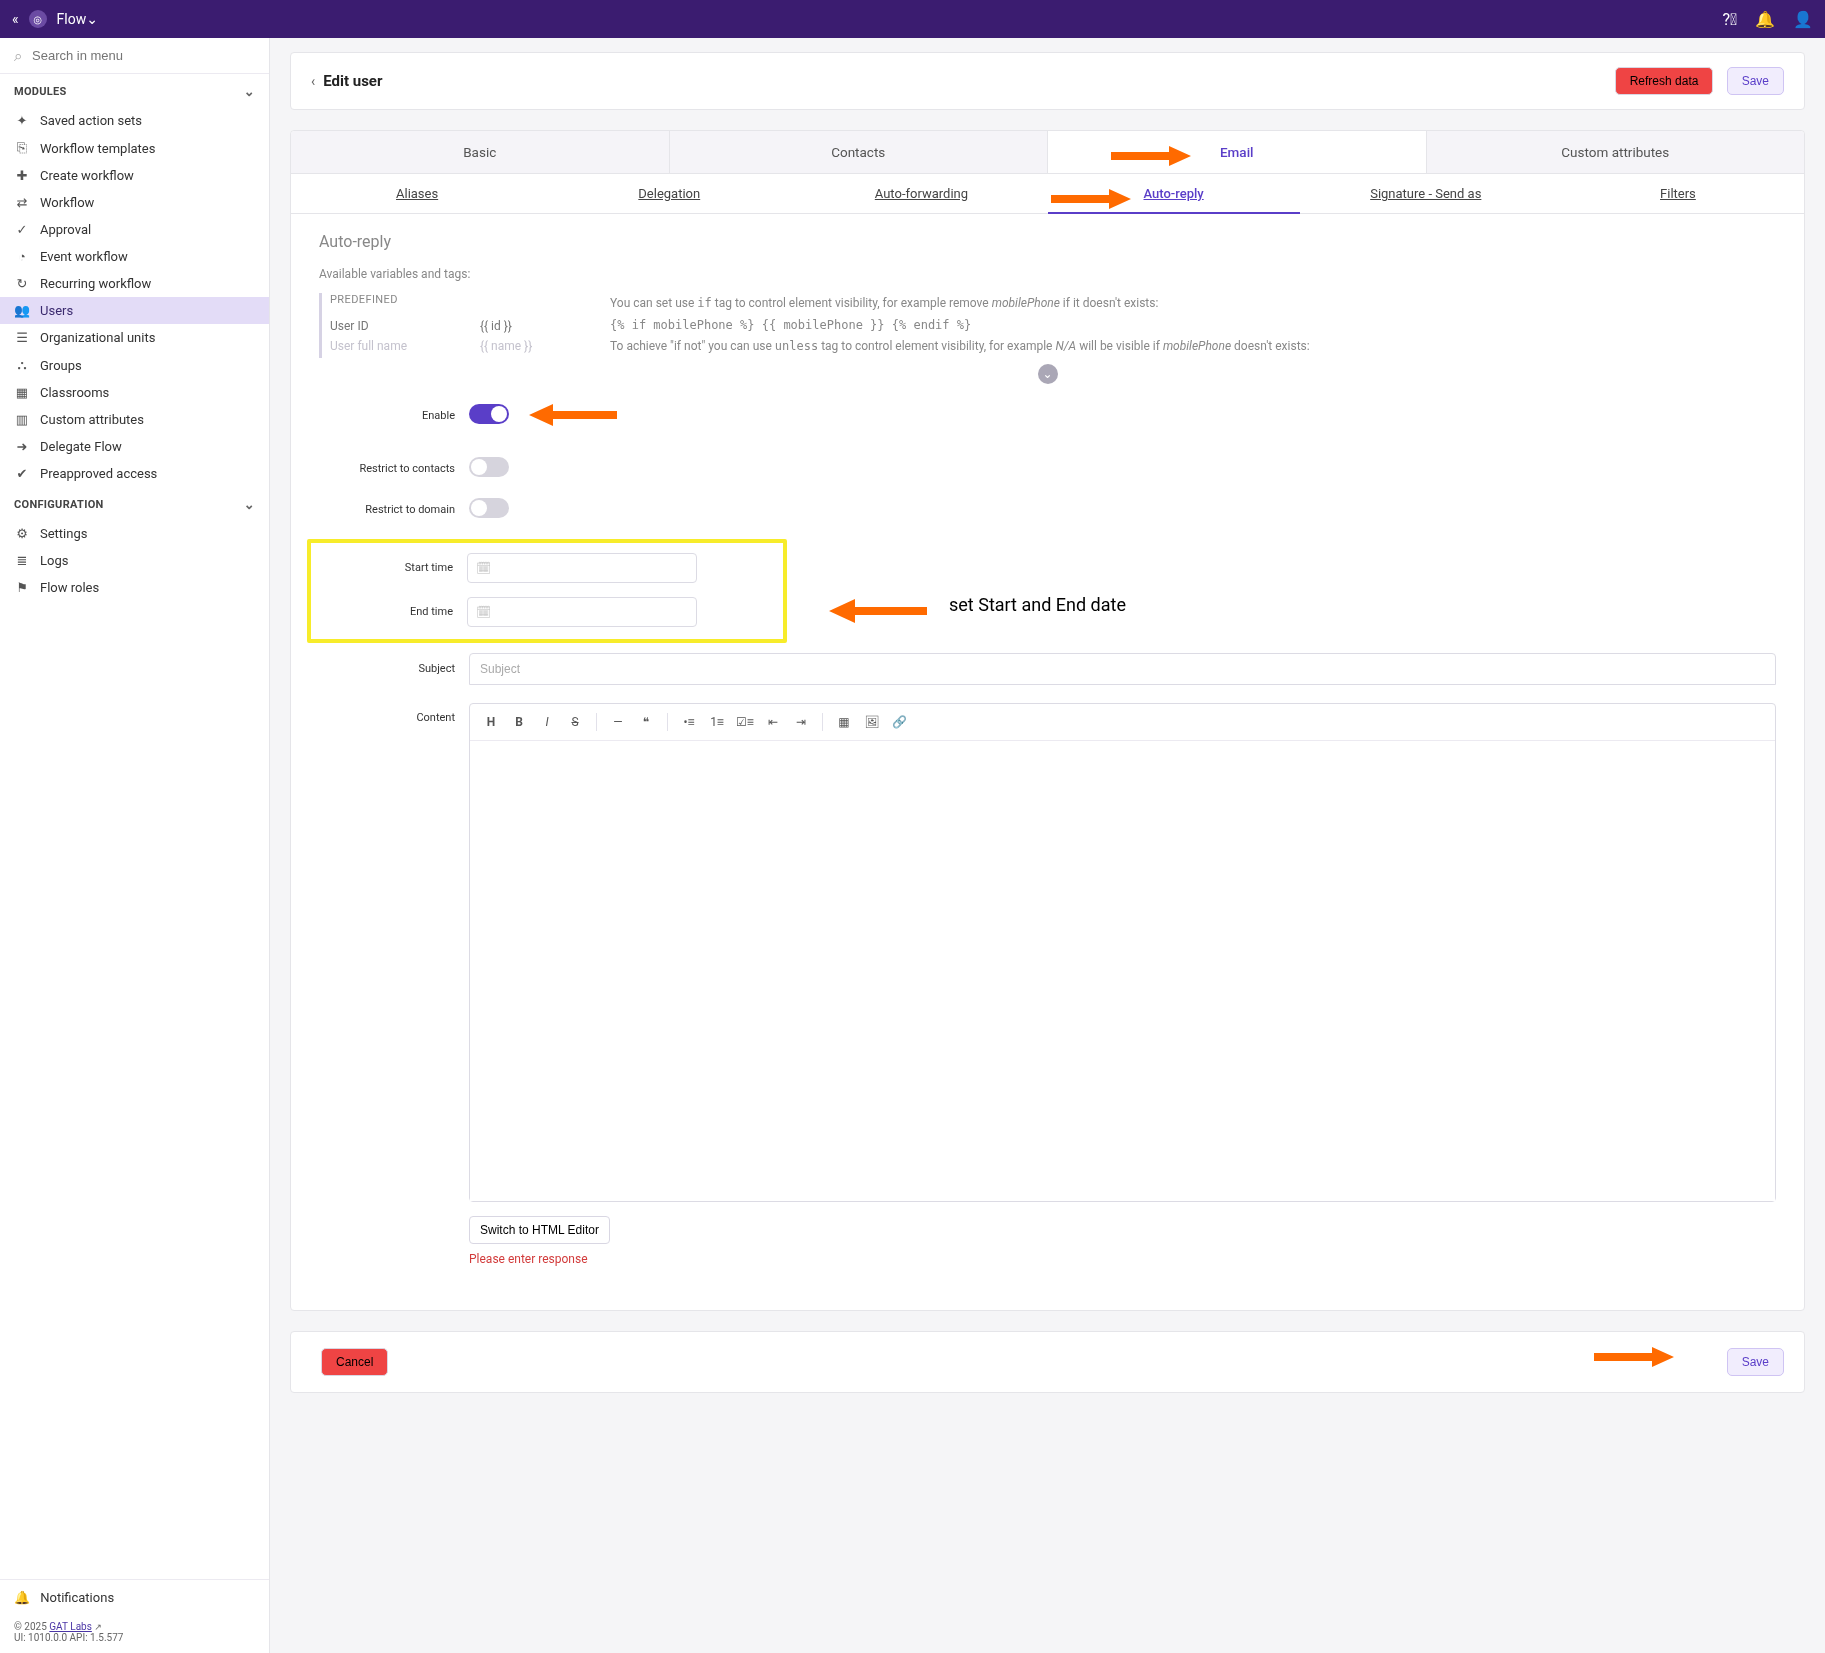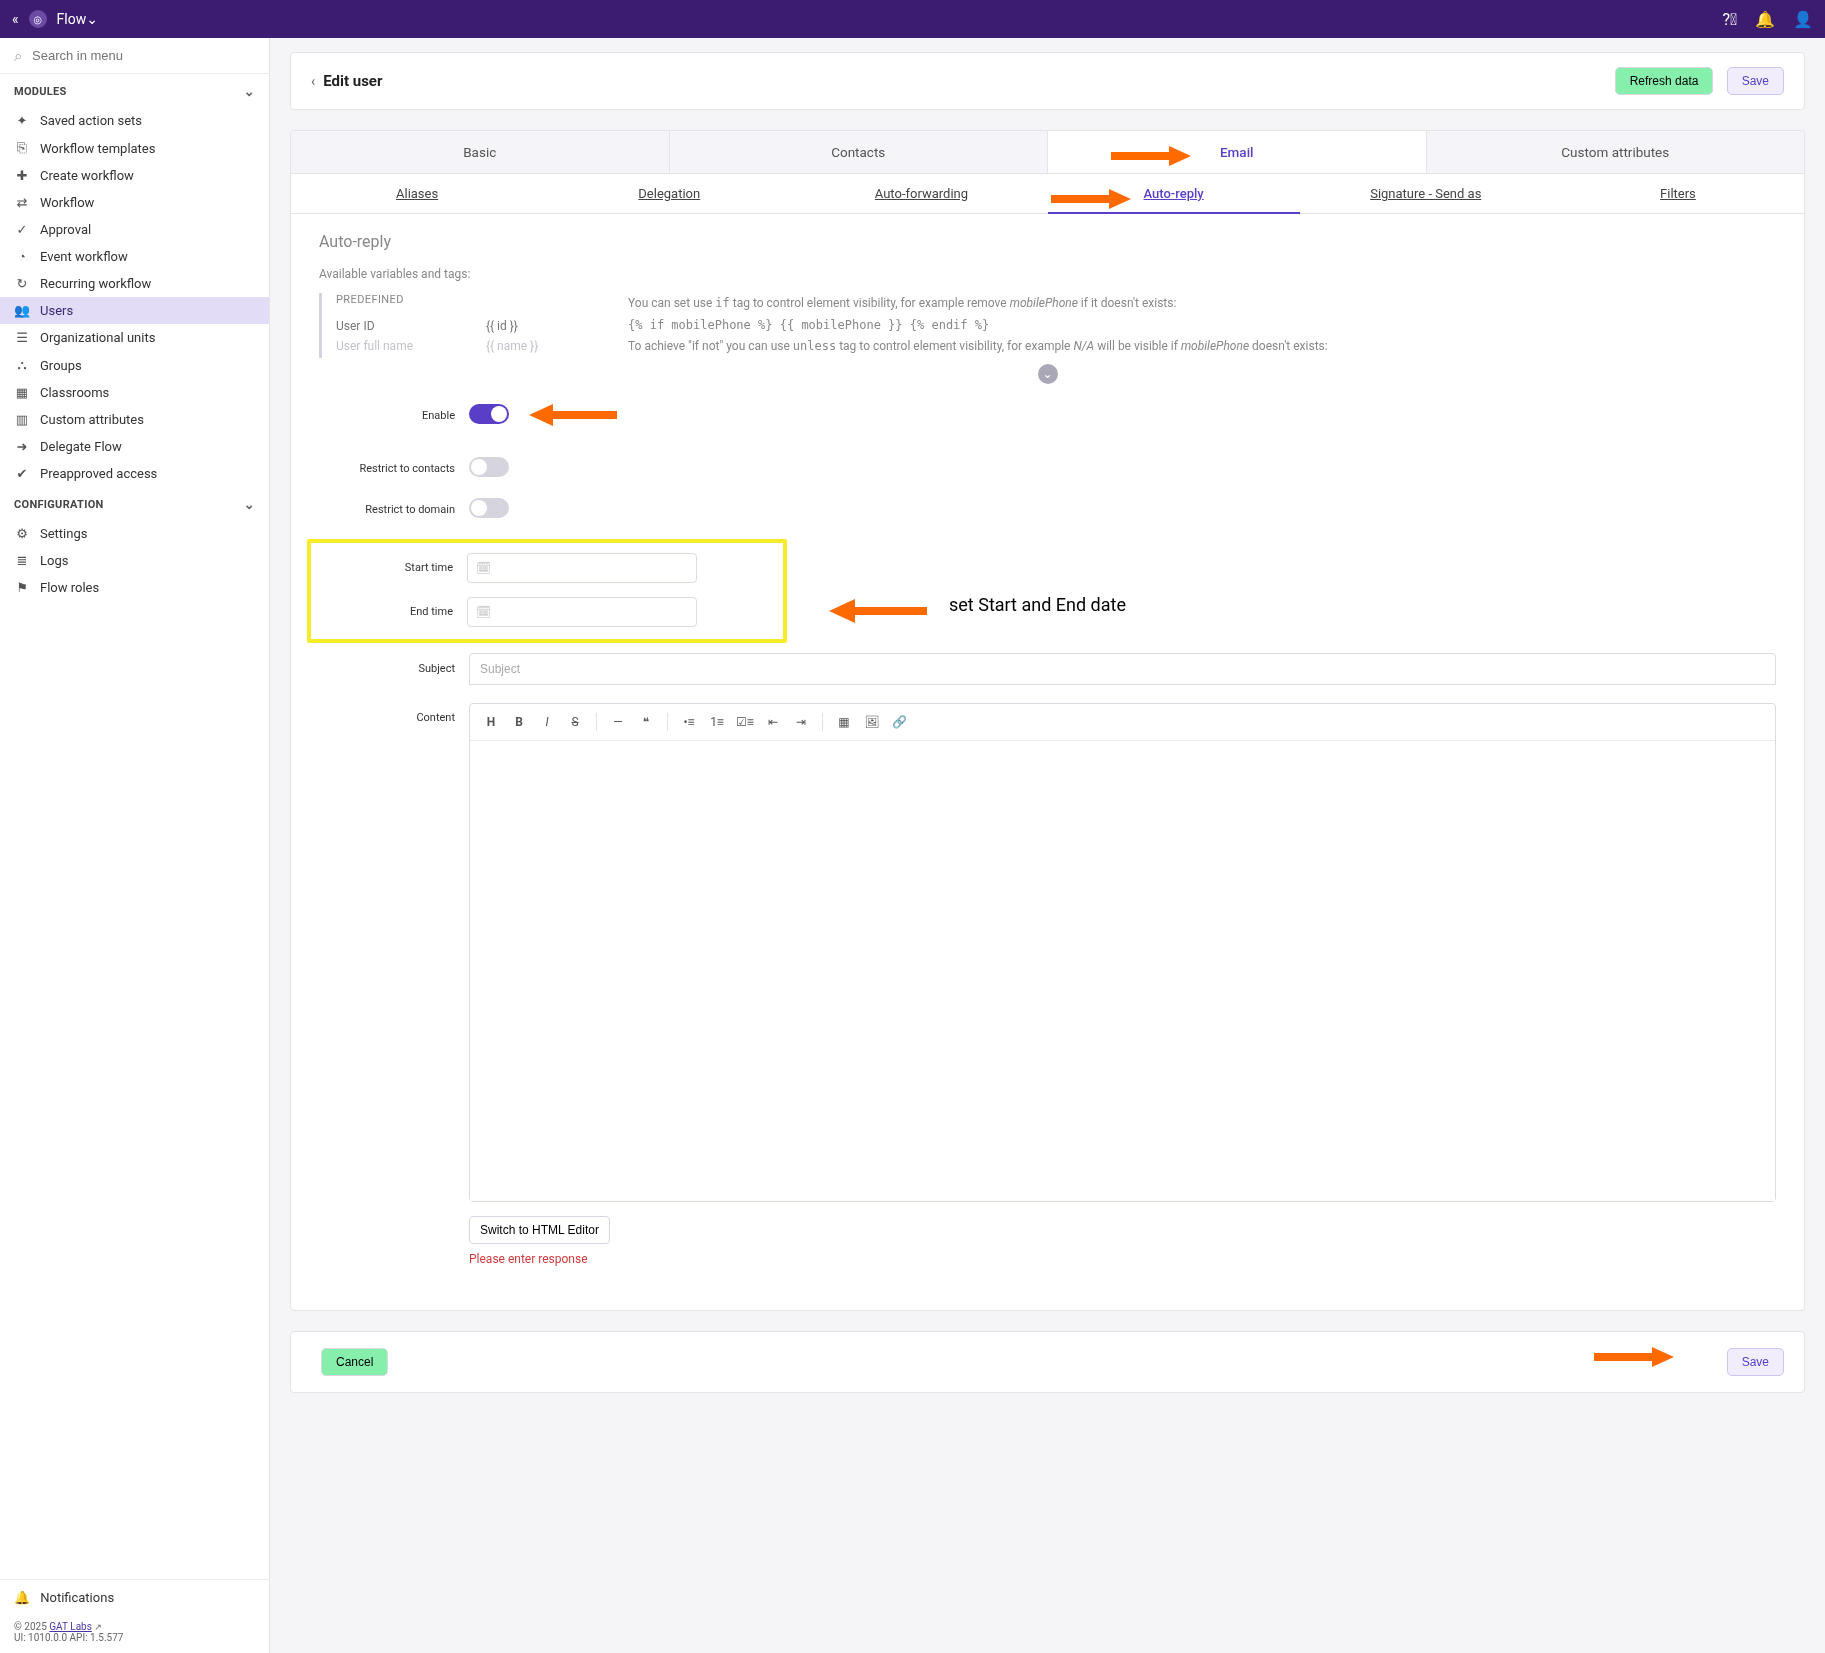--- a/index.html
+++ b/index.html
@@ -39,39 +39,39 @@
   .footer-info .ext { font-size: 9px; }
 
   
   .main { flex: 1; overflow: auto; padding: 14px 20px 20px 20px; position: relative; }
   .card { background: #fff; border: 1px solid #e5e5e9; border-radius: 4px; margin-bottom: 20px; }
 
   .page-head { display: flex; align-items: center; justify-content: space-between; padding: 14px 20px; }
   .page-head .left { display: flex; align-items: center; gap: 8px; }
   .page-head .back { color: #666; font-size: 14px; cursor: pointer; }
   .page-head h1 { font-size: 15px; font-weight: 700; color: #222; }
-  .btn { border: 1px solid #d9d7e3; background: #86efac; padding: 6px 14px; border-radius: 5px; font-size: 12px; cursor: pointer; margin-left: 10px; }
+  .btn { border: 1px solid #d9d7e3; background: #ef4444; padding: 6px 14px; border-radius: 5px; font-size: 12px; cursor: pointer; margin-left: 10px; }
   .btn.primary { color: #5a3ec8; border-color: #cfc4f3; background: #f1edfd; }
 
   
   .tabs-l1 { display: flex; border-bottom: 1px solid #e5e5e9; background: #f5f4f8; border-radius: 4px 4px 0 0; }
   .tabs-l1 .tab { flex: 1; text-align: center; padding: 13px 0; font-size: 13.5px; color: #555; cursor: pointer; border-right: 1px solid #e5e5e9; }
   .tabs-l1 .tab:last-child { border-right: none; }
   .tabs-l1 .tab.active { background: #fff; color: #5a3ec8; font-weight: 500; }
 
   .tabs-l2 { display: flex; border-bottom: 1px solid #e5e5e9; }
   .tabs-l2 .tab { flex: 1; text-align: center; padding: 12px 0; font-size: 13px; color: #444; cursor: pointer; position: relative; text-decoration: underline; }
   .tabs-l2 .tab.active { color: #5a3ec8; font-weight: 500; }
   .tabs-l2 .tab.active::after { content: ""; position: absolute; left: 0; right: 0; bottom: -1px; height: 2px; background: #5a3ec8; }
 
   .panel { padding: 18px 28px 26px 28px; position: relative; }
   .panel-title { font-size: 16px; color: #888; margin-bottom: 16px; }
   .hint-label { font-size: 12px; color: #888; margin-bottom: 12px; }
 
-  .varbox { display: flex; gap: 22px; border-left: 3px solid #d6d2e4; padding-left: 14px; margin-bottom: 6px; }
+  .varbox { display: flex; gap: 10px; border-left: 3px solid #d6d2e4; padding-left: 8px; margin-bottom: 6px; }
   .varbox .col-left { width: 270px; }
   .predef { font-size: 11px; color: #888; letter-spacing: .4px; margin-bottom: 10px; }
   .vrow { display: flex; font-size: 12px; color: #777; padding: 3px 0; }
   .vrow .vn { width: 150px; }
   .vrow.faded { color: #c4c2cd; }
   .col-right { flex: 1; font-size: 12px; color: #888; line-height: 1.8; }
   .col-right code { font-family: ui-monospace, Menlo, Consolas, monospace; color: #888; }
   .col-right em { font-style: italic; color: #888; }
   .expand-circle { width: 20px; height: 20px; border-radius: 50%; background: #aaa7b6; color: #fff; display: flex; align-items: center; justify-content: center; font-size: 12px; margin: 6px auto 0 auto; cursor: pointer; }
 

